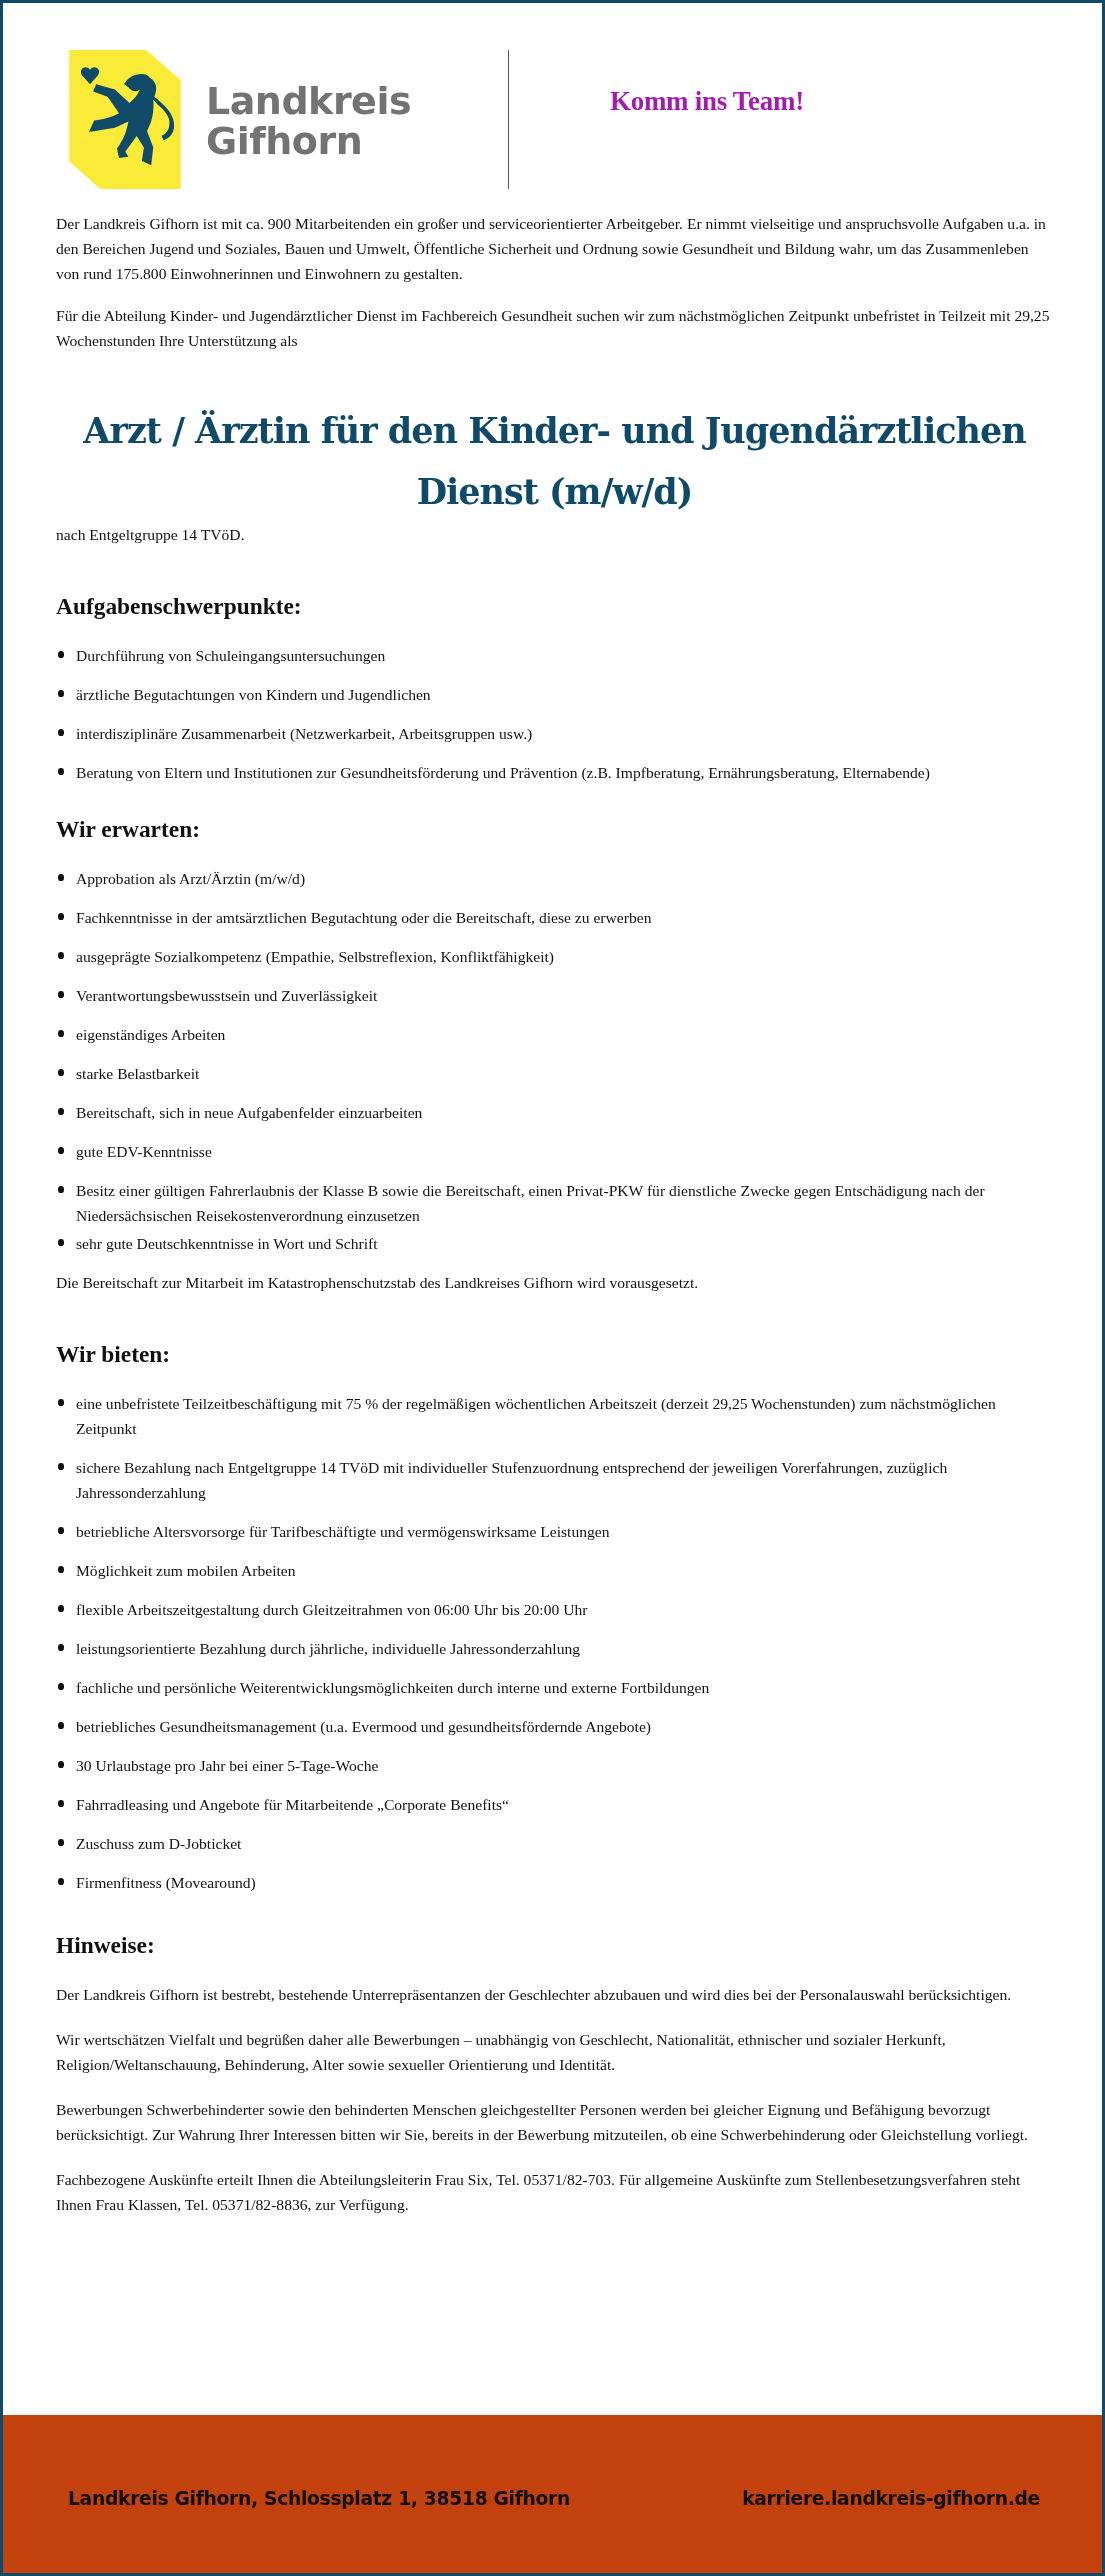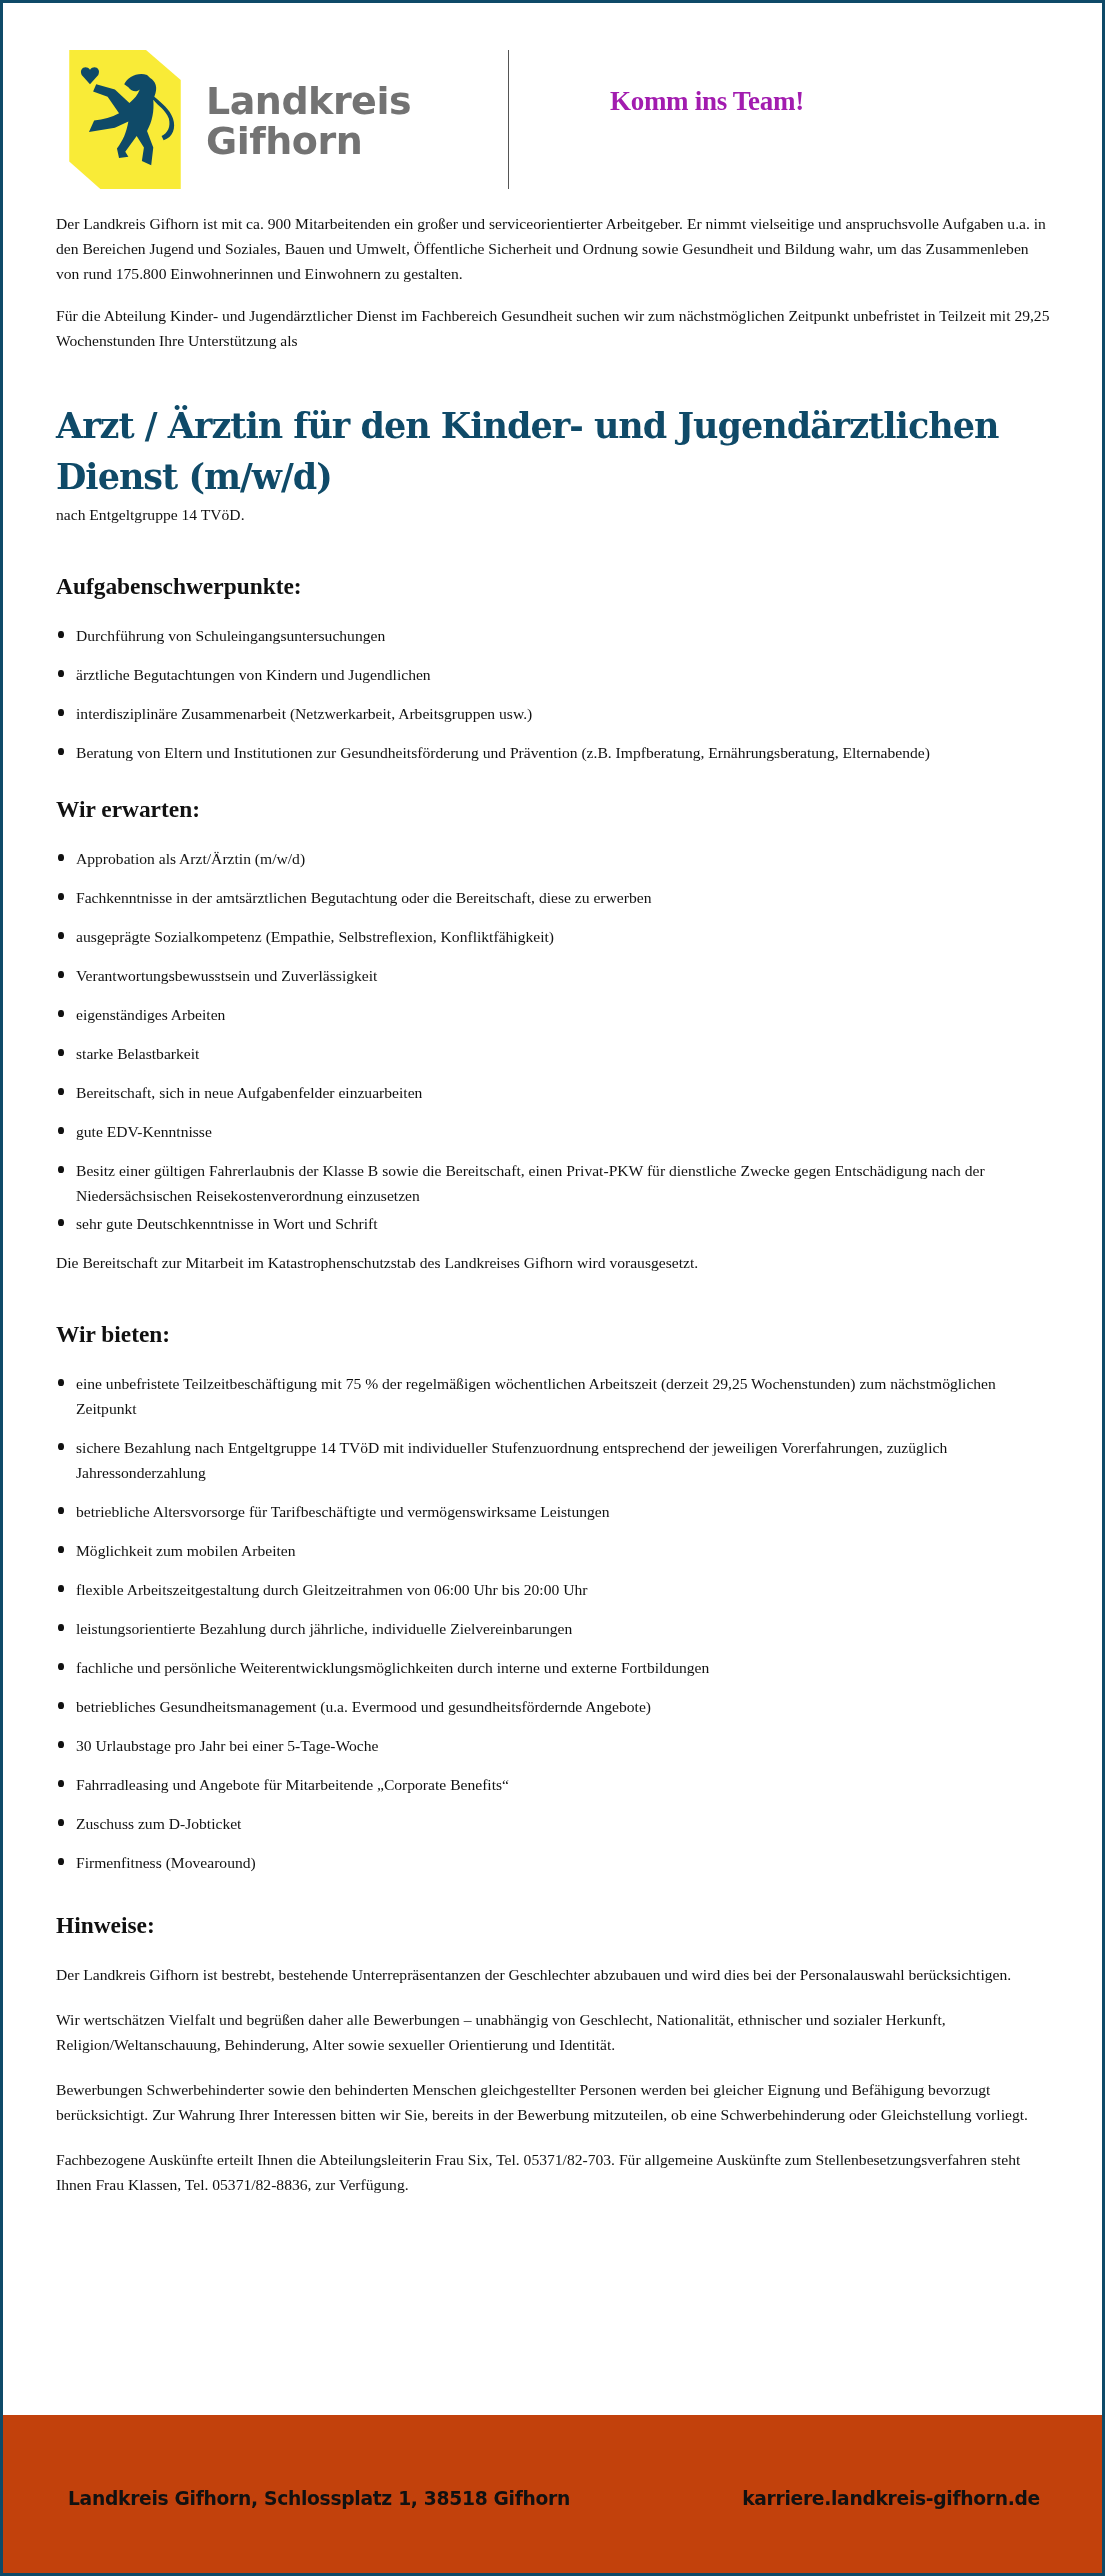--- a/index.html
+++ b/index.html
@@ -27,23 +27,23 @@
     }
     
     .content {
       position: absolute; left: 53px; top: 208px; width: 997px;
       font-family: "Liberation Serif", serif; color: #111111;
       font-size: 15.6px; line-height: 25px;
     }
     .content p { margin: 0; }
     .intro p + p { margin-top: 16.6px; }
     .job-title {
-      margin: 47px 0 0 0; text-align: left;
+      margin: 47px 0 0 0; text-align: center;
       font-family: "DejaVu Serif", serif; font-weight: bold;
-      font-size: 35px; line-height: 51px; color: #0f4a68; letter-spacing: -1px;
+      font-size: 35px; line-height: 61px; color: #0f4a68; letter-spacing: -1px;
     }
     .pay-group { margin-top: 37px; }
     .section-heading {
       margin: 45px 0 0 0;
       font-family: "Liberation Serif", serif; font-weight: bold;
       font-size: 23.4px; line-height: 29px; color: #111111;
     }
     ul.bullets { list-style: none; margin: 22px 0 0 0; padding: 0; }
     ul.bullets li { position: relative; padding-left: 20px; margin-bottom: 14px; }
     ul.bullets li::before {
@@ -120,21 +120,21 @@
     </ul>
     <p class="note">Die Bereitschaft zur Mitarbeit im Katastrophenschutzstab des Landkreises Gifhorn wird vorausgesetzt.</p>
 
     <h2 class="section-heading">Wir bieten:</h2>
     <ul class="bullets">
       <li>eine unbefristete Teilzeitbeschäftigung mit 75 % der regelmäßigen wöchentlichen Arbeitszeit (derzeit 29,25 Wochenstunden) zum nächstmöglichen Zeitpunkt</li>
       <li>sichere Bezahlung nach Entgeltgruppe 14 TVöD mit individueller Stufenzuordnung entsprechend der jeweiligen Vorerfahrungen, zuzüglich Jahressonderzahlung</li>
       <li>betriebliche Altersvorsorge für Tarifbeschäftigte und vermögenswirksame Leistungen</li>
       <li>Möglichkeit zum mobilen Arbeiten</li>
       <li>flexible Arbeitszeitgestaltung durch Gleitzeitrahmen von 06:00 Uhr bis 20:00 Uhr</li>
-      <li>leistungsorientierte Bezahlung durch jährliche, individuelle Zielvereinbarungen</li>
+      <li>leistungsorientierte Bezahlung durch jährliche, individuelle Jahressonderzahlung</li>
       <li>fachliche und persönliche Weiterentwicklungsmöglichkeiten durch interne und externe Fortbildungen</li>
       <li>betriebliches Gesundheitsmanagement (u.a. Evermood und gesundheitsfördernde Angebote)</li>
       <li>30 Urlaubstage pro Jahr bei einer 5-Tage-Woche</li>
       <li>Fahrradleasing und Angebote für Mitarbeitende „Corporate Benefits“</li>
       <li>Zuschuss zum D-Jobticket</li>
       <li>Firmenfitness (Movearound)</li>
     </ul>
 
     <h2 class="section-heading" style="margin-top:36px">Hinweise:</h2>
     <div class="hints">

